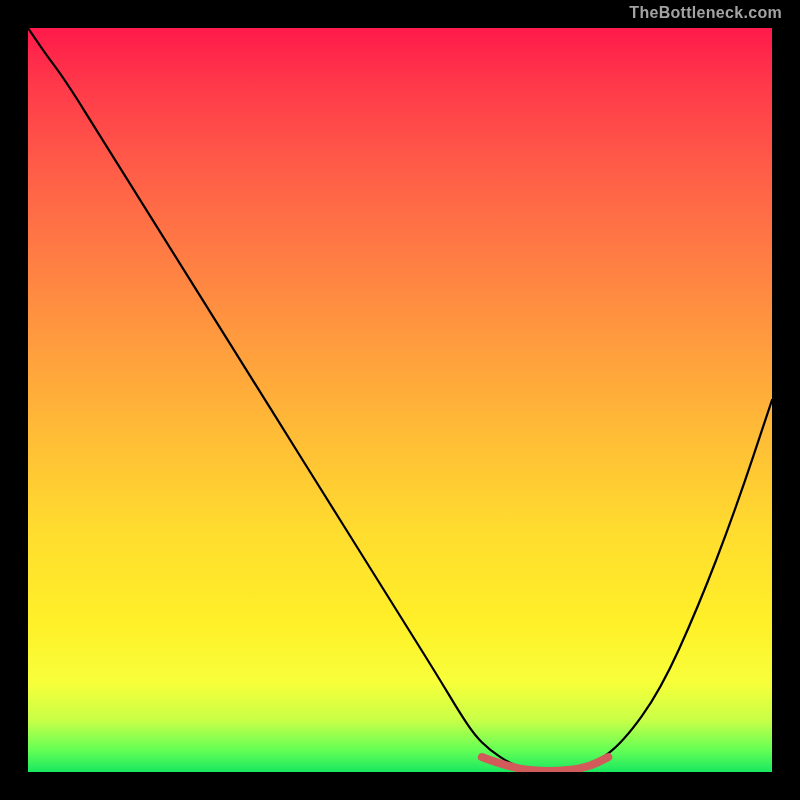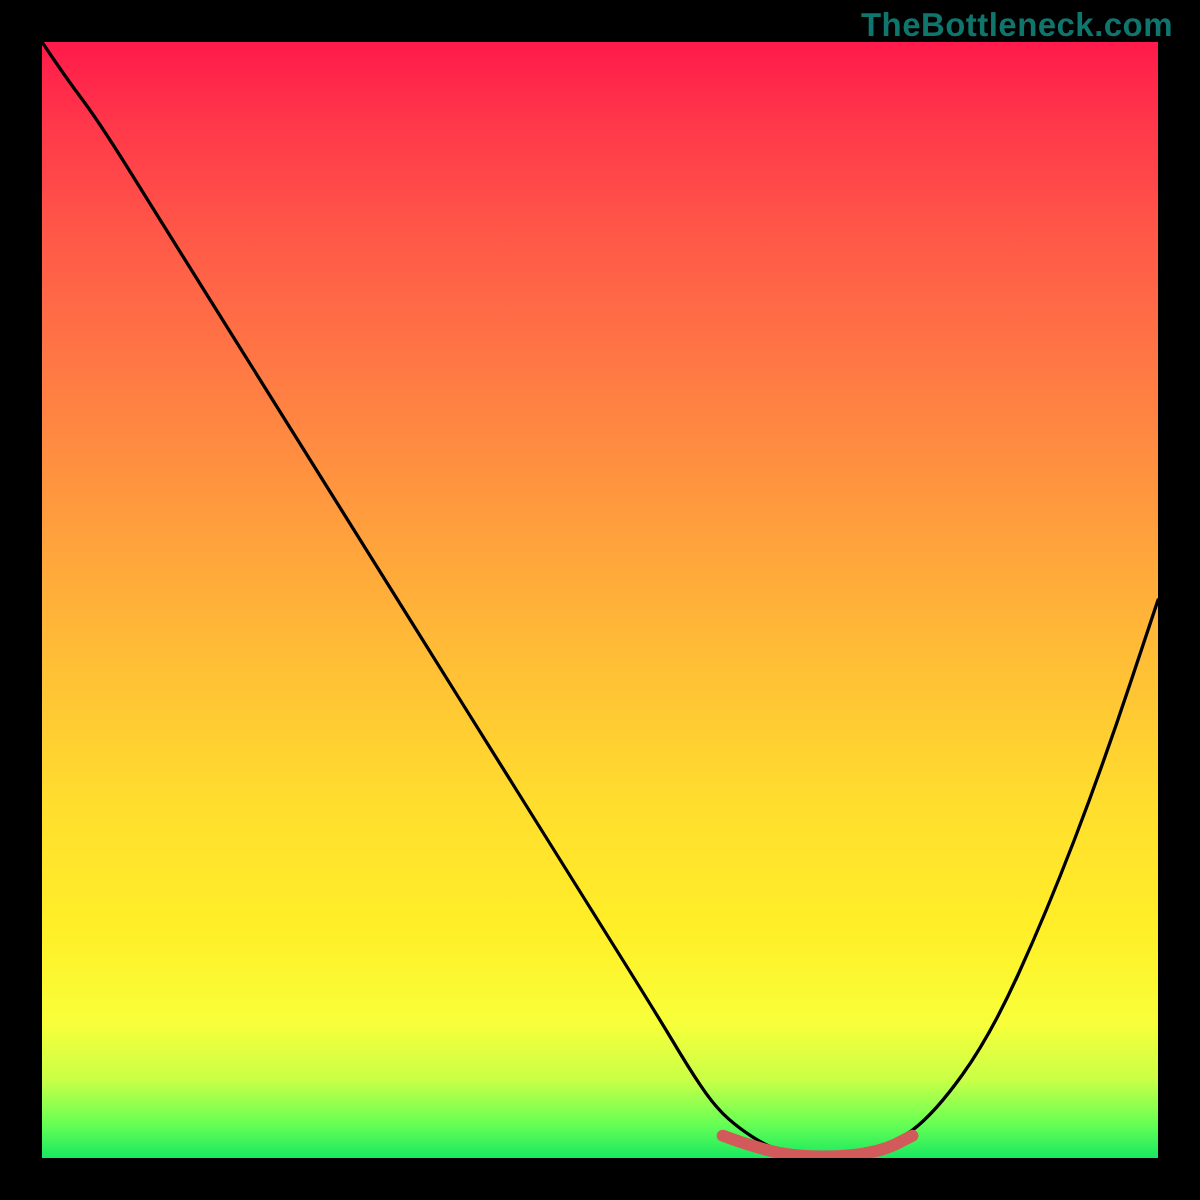--- a/index.html
+++ b/index.html
@@ -14,22 +14,22 @@
   .frame {
     position: relative;
     width: 800px;
     height: 800px;
     background: #000;
   }
   .watermark {
     position: absolute;
     top: 4px;
     right: 18px;
-    color: #0f766e;
-    font-size: 22px;
+    color: #a3a3a3;
+    font-size: 16px;
     font-weight: 600;
     letter-spacing: 0.3px;
     z-index: 5;
   }
   .plot-area {
     position: absolute;
     left: 28px;
     top: 28px;
     width: 744px;
     height: 744px;

